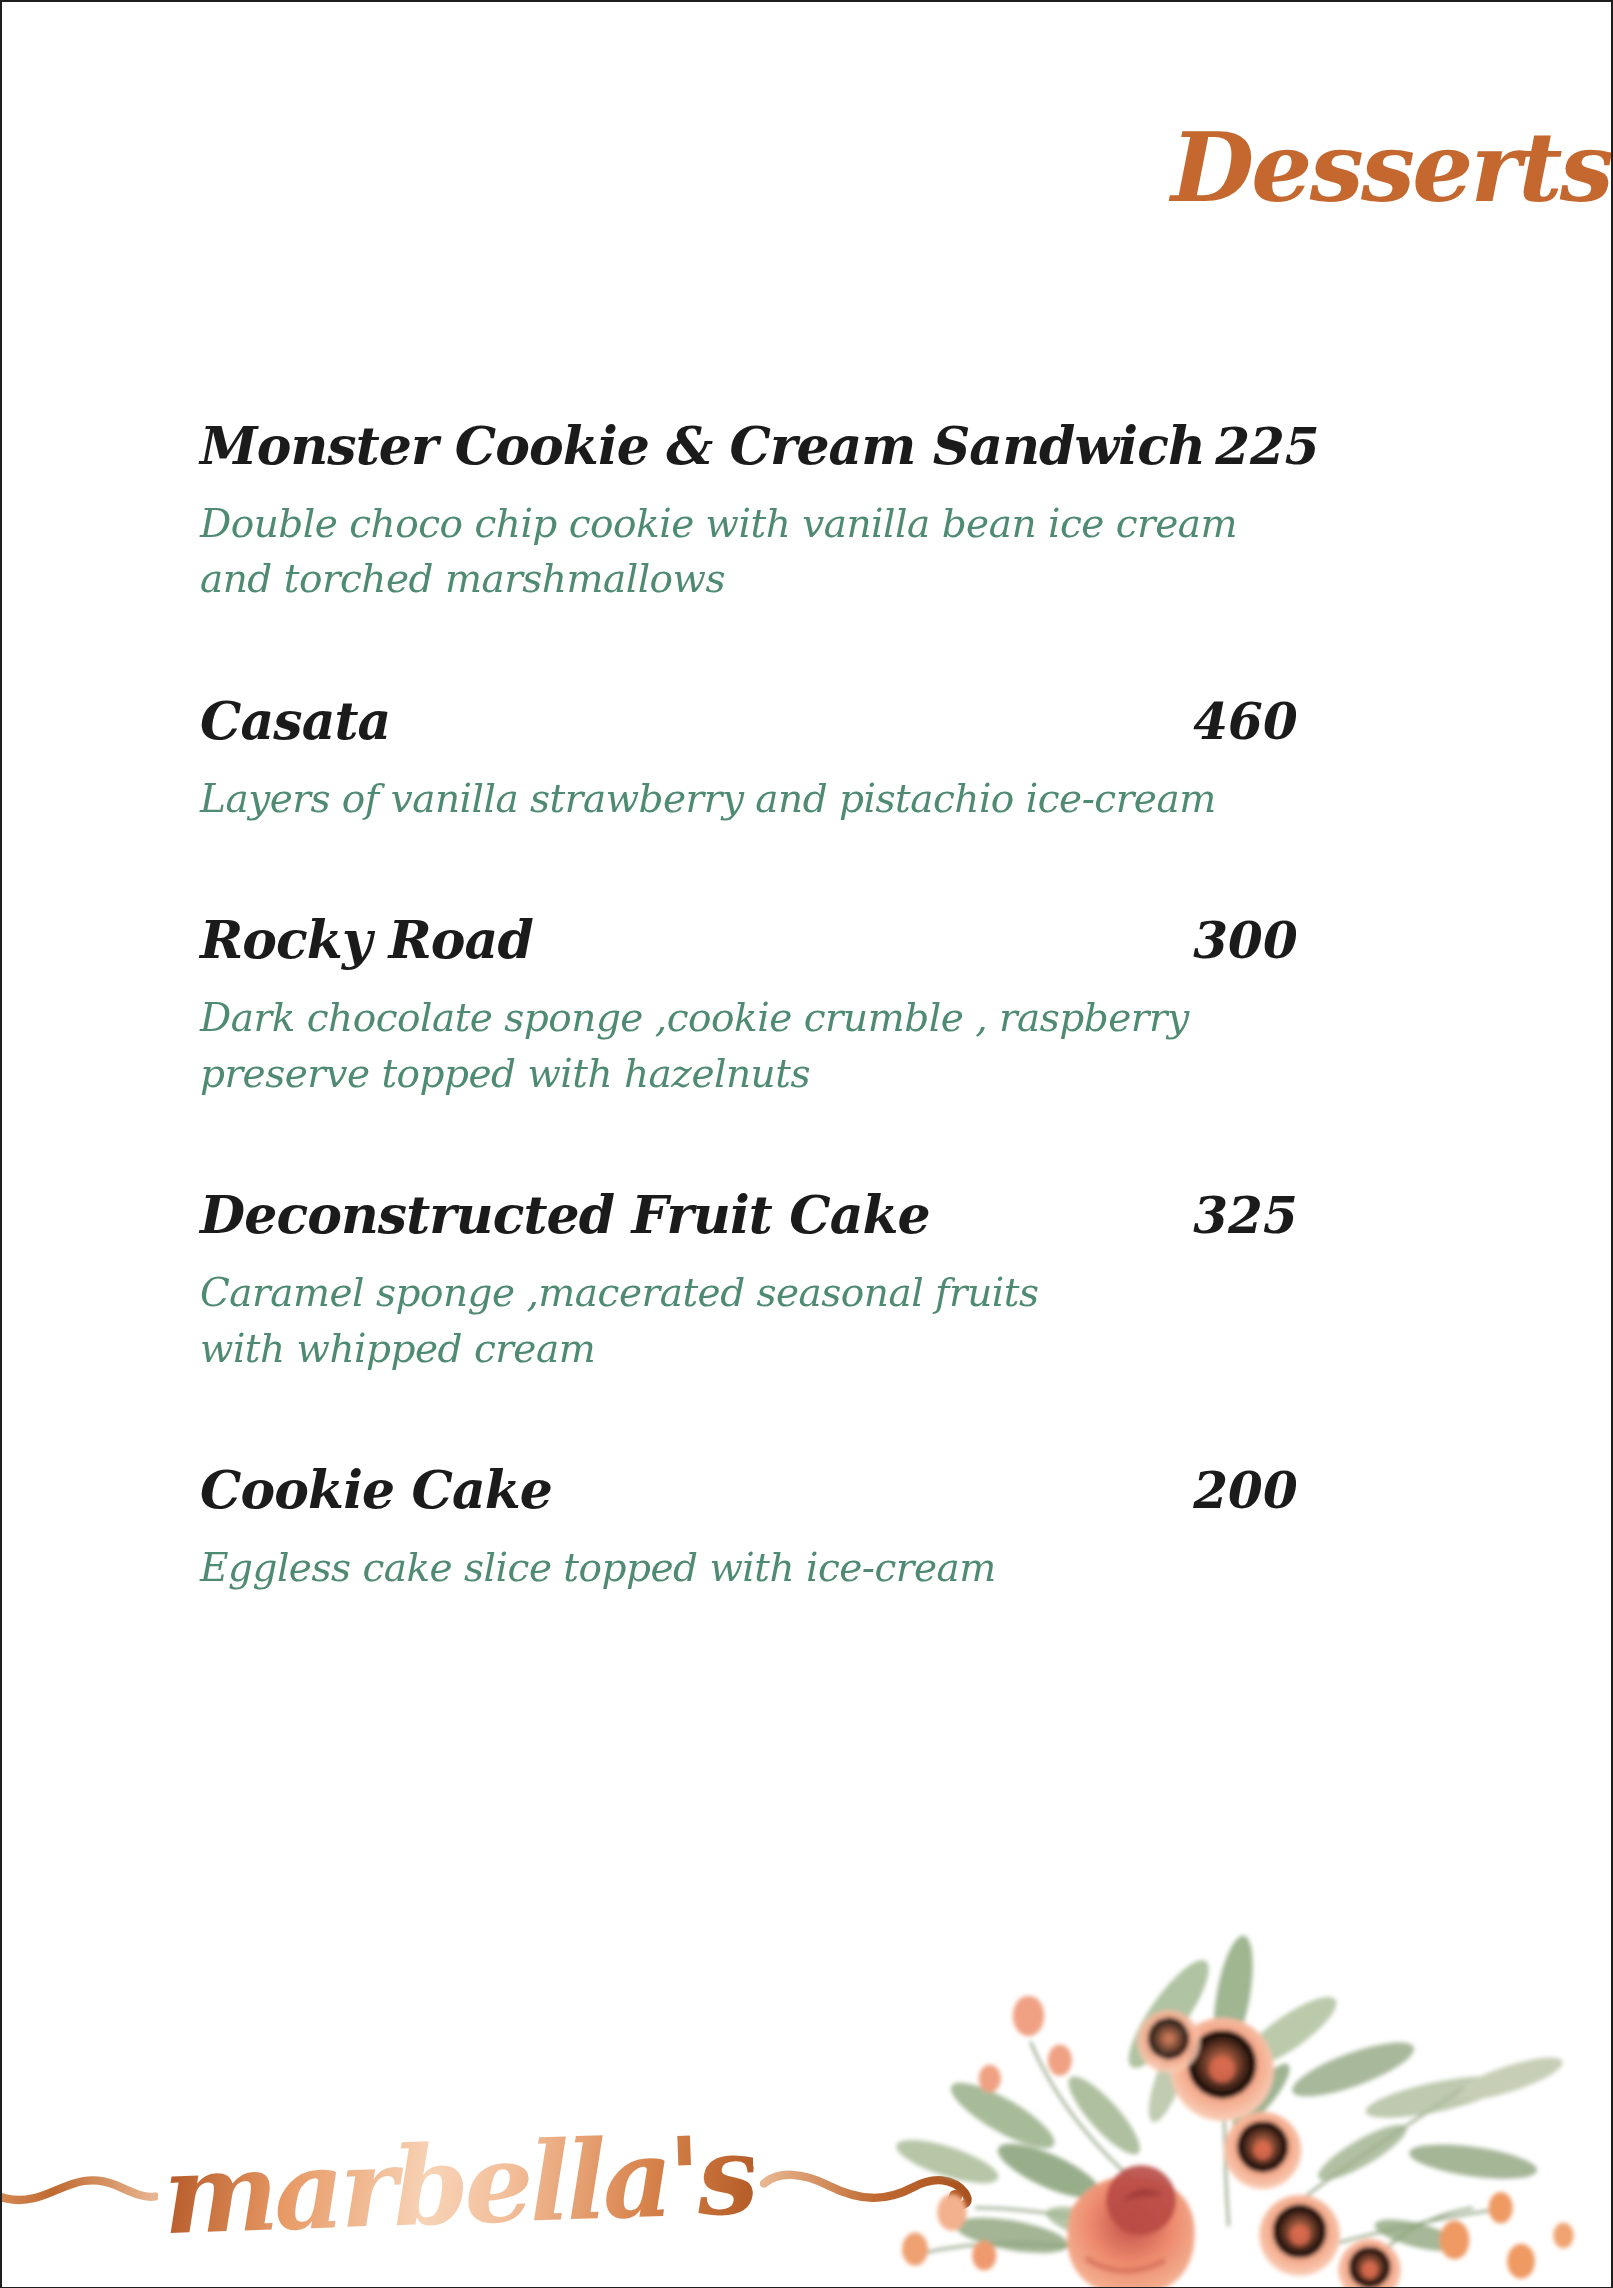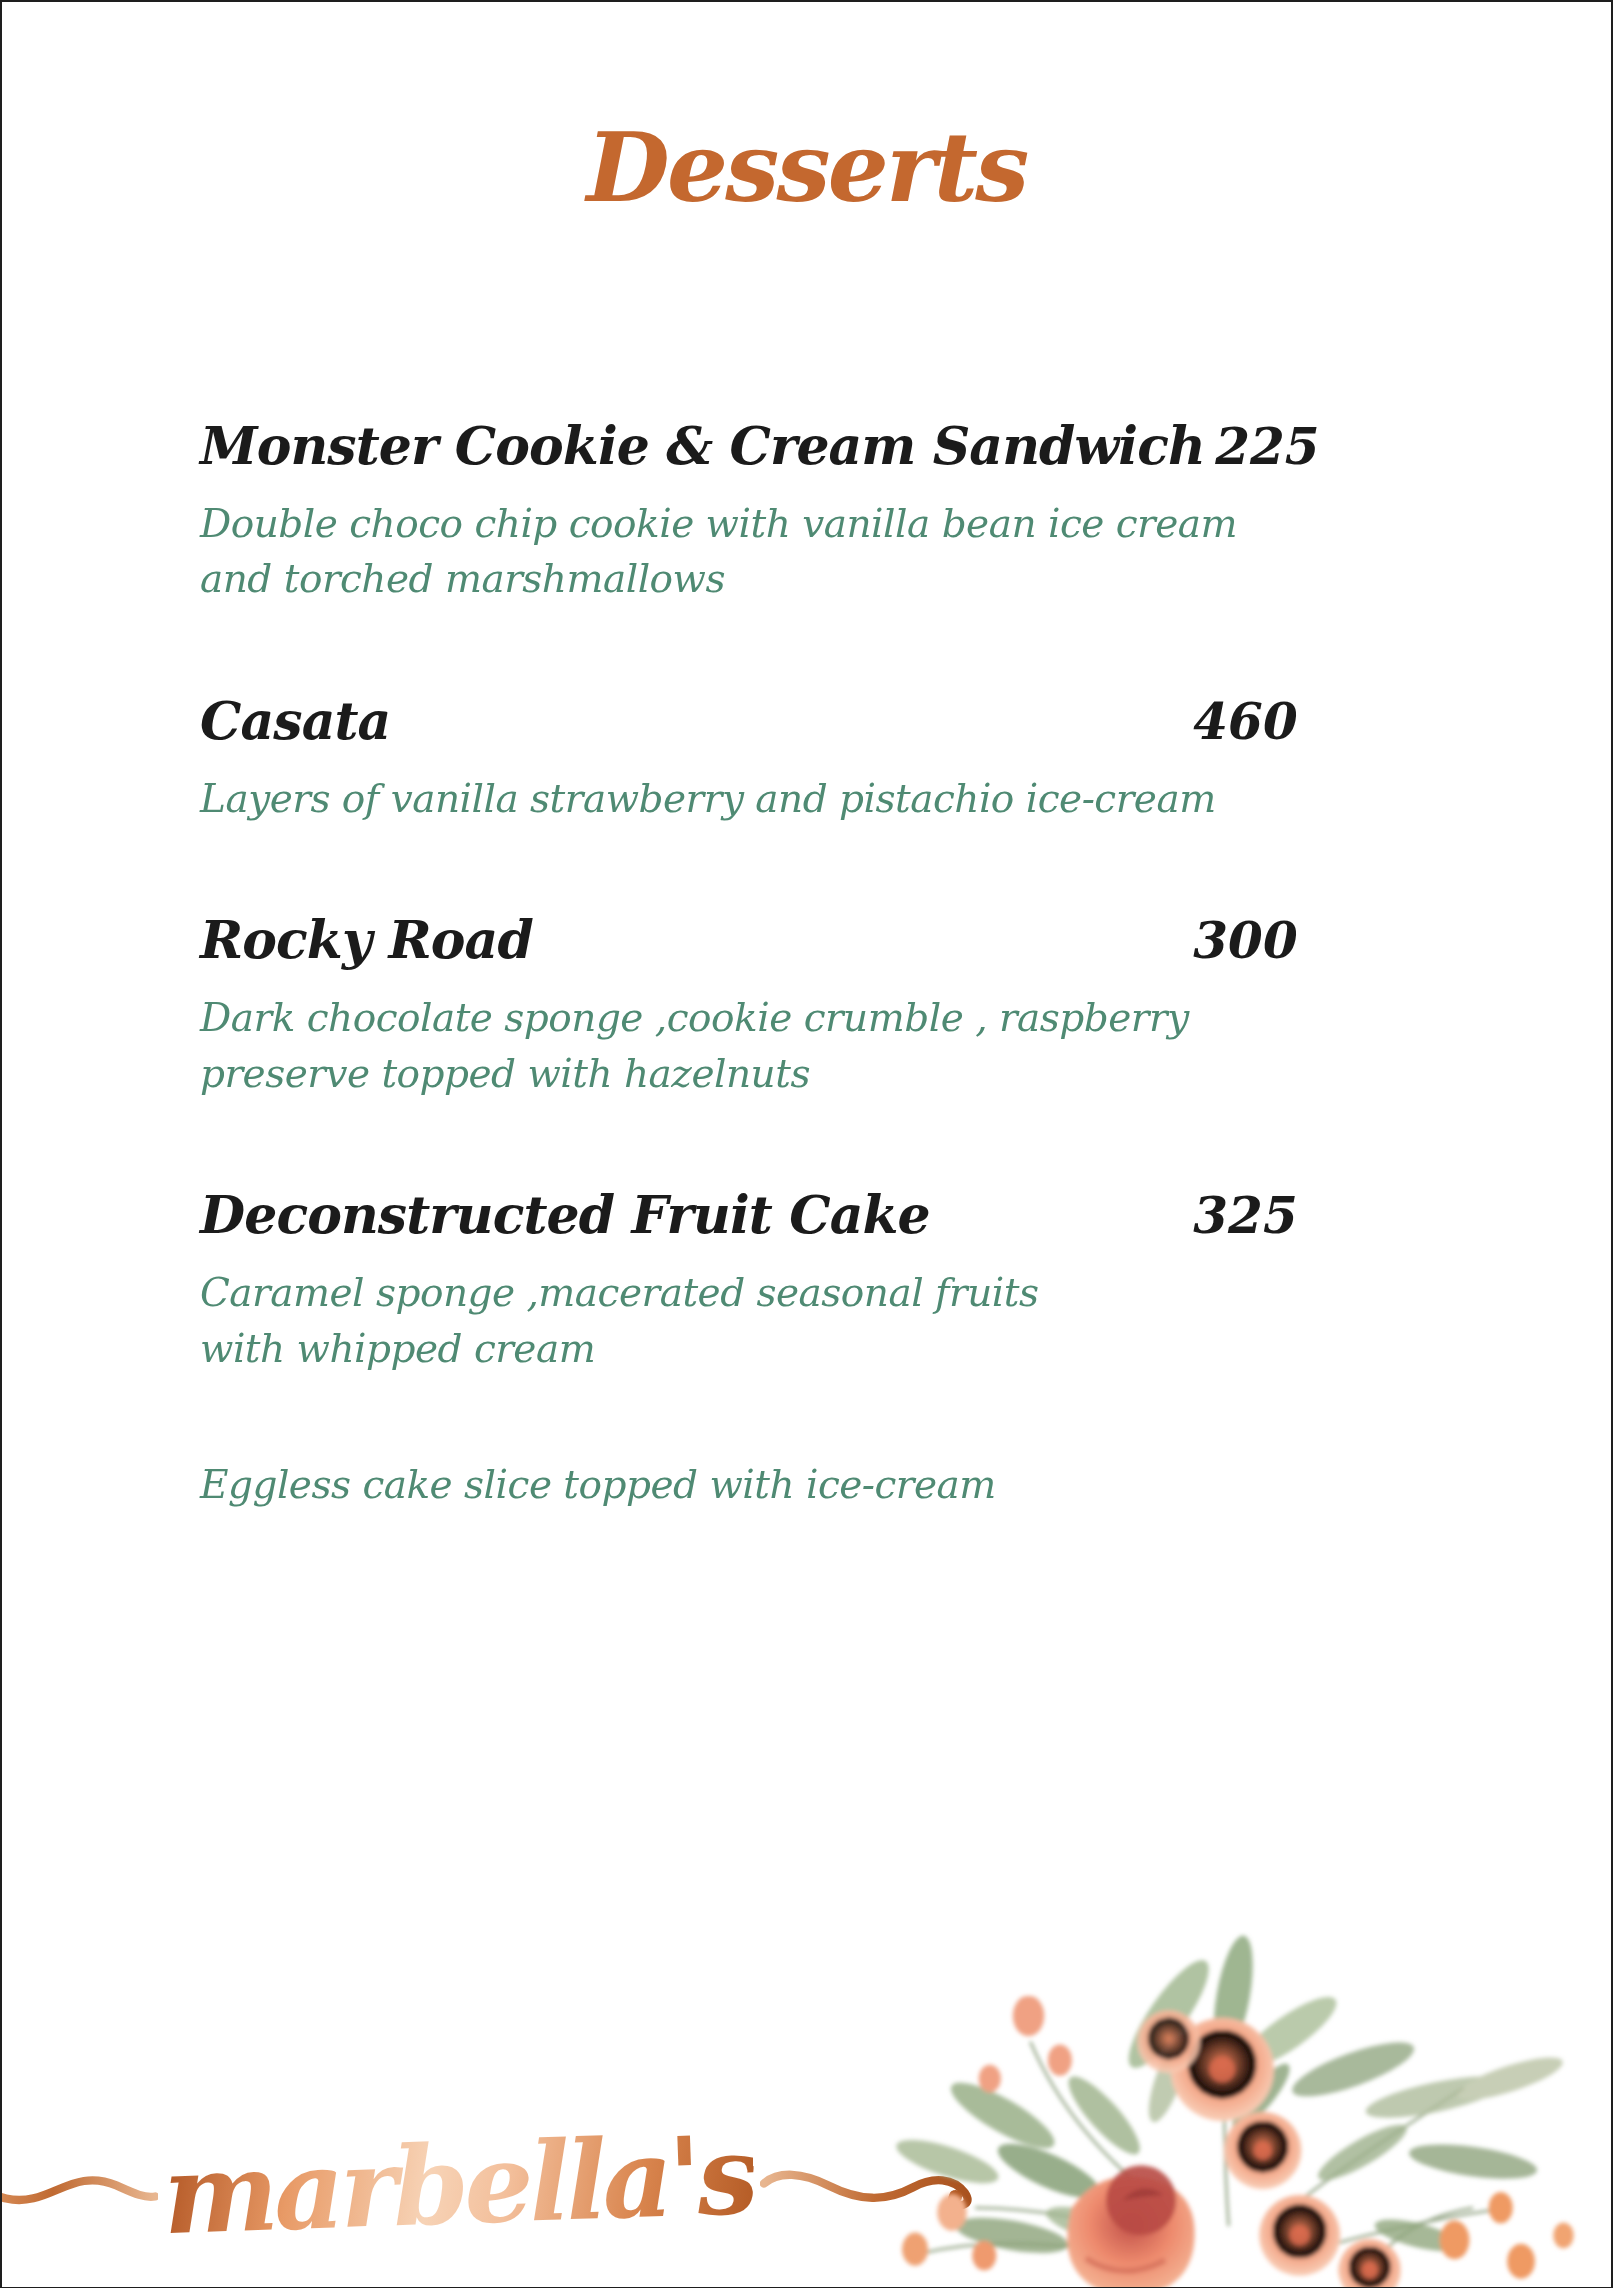--- a/index.html
+++ b/index.html
@@ -7,21 +7,21 @@
     position:relative;
     width:1613px;height:2289px;
     box-sizing:border-box;
     background:#ffffff;
     border:2.8px solid #1e1e1e;
     overflow:hidden;
     font-family:"DejaVu Serif", serif;
   }
   .page-title{
     position:absolute;top:109px;left:0;width:100%;
-    text-align:center;
+    text-align:right;
     font-style:italic;font-weight:700;
     font-size:96px;letter-spacing:-2.8px;
     color:var(--accent,#c4682f);
   }
   .menu{
     position:absolute;left:198px;top:411px;width:1108px;
   }
   .menu-item{margin-bottom:81px;}
   .item-header{
     display:flex;justify-content:space-between;align-items:baseline;
@@ -99,20 +99,24 @@
     <div class="menu-item">
       <div class="item-header">
         <span class="item-name">Deconstructed Fruit Cake</span>
         <span class="item-price">325</span>
       </div>
       <div class="item-desc">Caramel sponge ,macerated seasonal fruits
 with whipped cream</div>
     </div>
 
     <div class="menu-item">
+      <div class="item-header">
+        <span class="item-name">Cookie Cake</span>
+        <span class="item-price">200</span>
+      </div>
       <div class="item-desc">Eggless cake slice topped with ice-cream</div>
     </div>
 
   </div>
 
   <div class="brand">
     <svg class="brand-swash" width="217" height="83" viewBox="0 0 235 90">
       <defs>
         <linearGradient id="cop1" x1="0" y1="0" x2="1" y2="0">
           <stop offset="0" stop-color="#e9a573"></stop>

